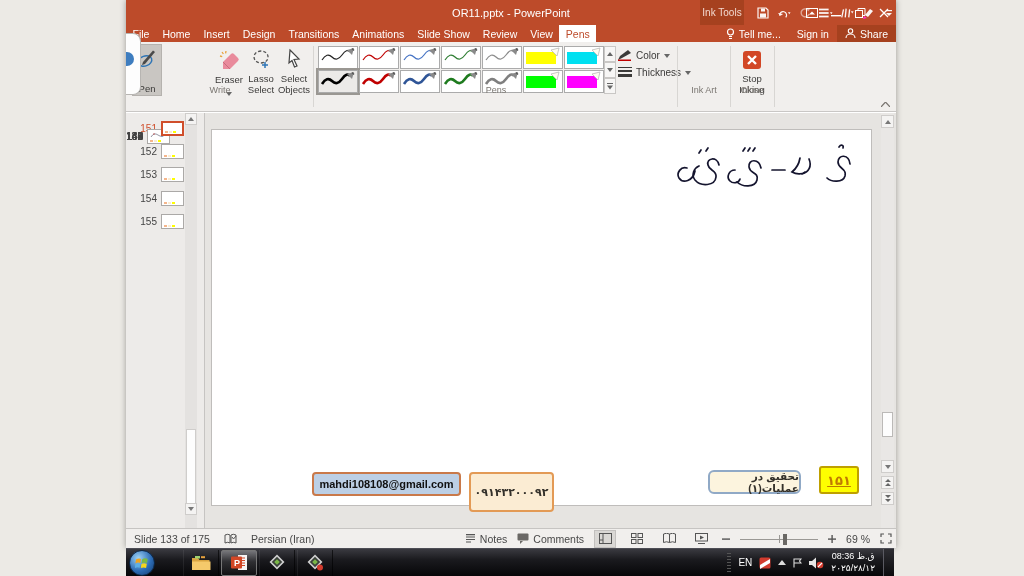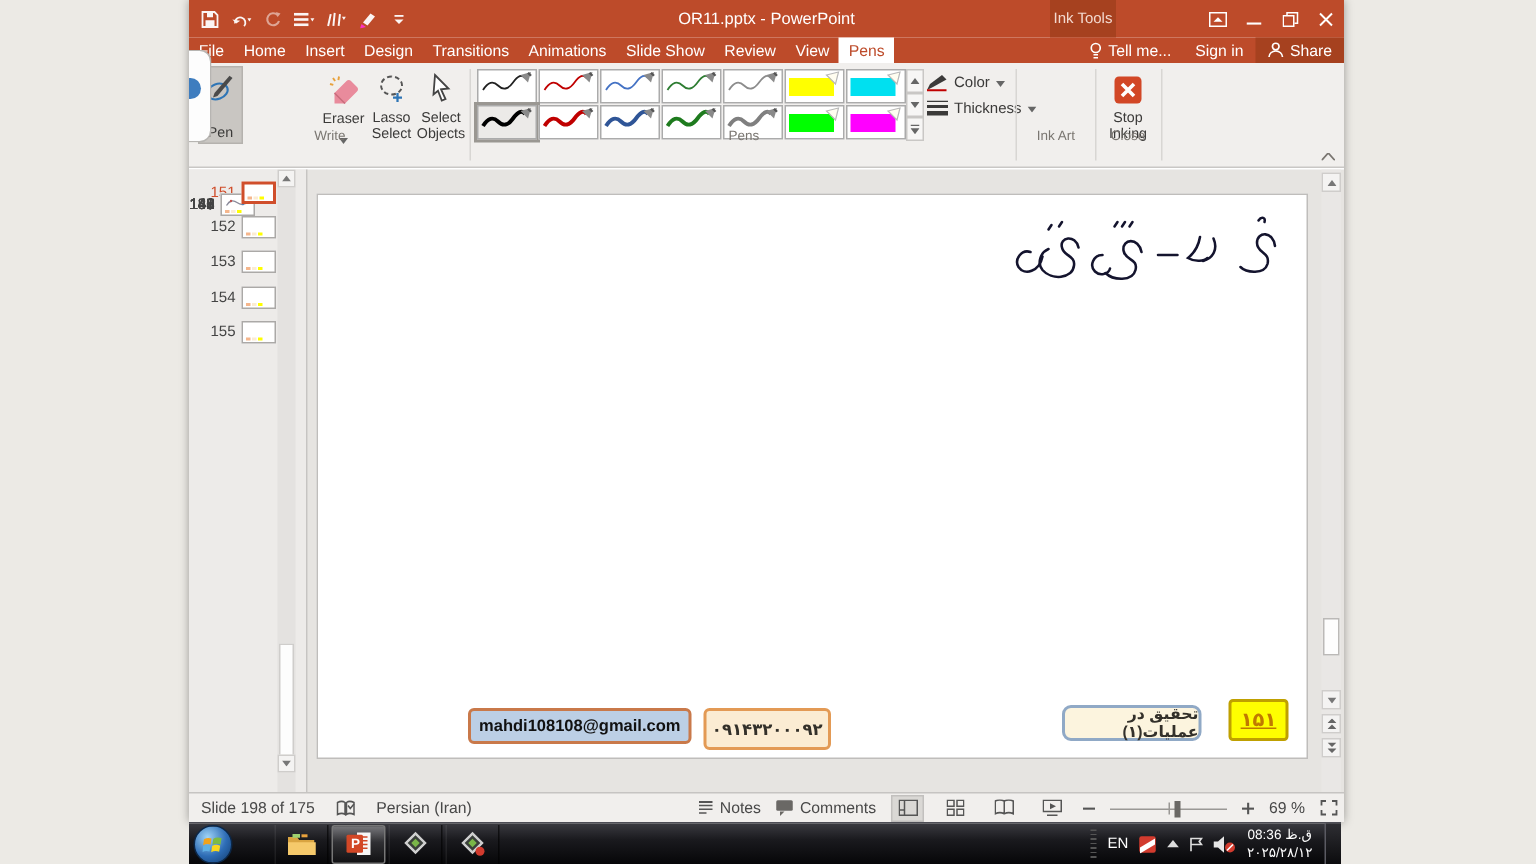--- a/index.html
+++ b/index.html
@@ -4,21 +4,21 @@
 <style>
   * { margin:0; padding:0; box-sizing:border-box; }
   html,body { width:1024px; height:576px; overflow:hidden; }
   body { font-family:"Liberation Sans","DejaVu Sans",sans-serif; background:var(--desktop_bg,#ECEAE5); position:relative; }
   svg { display:block; }
 
   
   .window { position:absolute; left:126px; top:0; width:770px; height:548px; background:#fff; box-shadow:0 0 6px rgba(0,0,0,.35); }
 
   
-  .titlebar { position:absolute; left:0; top:0; width:100%; height:25px; background:var(--accent,#BD4B2A); display:flex; align-items:center; color:#fff; }
+  .titlebar { position:absolute; left:0; top:0; width:100%; height:25px; background:var(--accent,#BD4B2A); display:flex; align-items:center; color:#fff;justify-content:flex-end; }
   .qat { display:flex; align-items:center; gap:7px; padding-left:7px; }
   .qat .qbtn { width:14px; height:14px; display:flex; align-items:center; justify-content:center; opacity:.95; }
   .qat .dim { opacity:.5; }
   .win-title { position:absolute; left:0; right:0; top:0; height:25px; display:flex; align-items:center; justify-content:center; font-size:11px; color:#fff; pointer-events:none; }
   .context-group { position:absolute; left:574px; top:0; width:44px; height:25px; background:var(--accent_dark,#A6411F); color:#f3d9cf; font-size:10px; display:flex; align-items:center; justify-content:center; }
   .winbtns { position:absolute; right:0; top:0; height:25px; display:flex; }
   .winbtn { width:24px; height:25px; display:flex; align-items:center; justify-content:center; color:#fff; }
 
   
   .tabrow { position:absolute; left:0; top:25px; width:100%; height:17px; background:var(--accent,#BD4B2A); display:flex; align-items:stretch; font-size:10.5px; color:#fff; }
@@ -69,21 +69,21 @@
   .tp-scroll { position:absolute; left:59px; top:0; width:12px; height:100%; background:#E4E2E0; }
   .tp-up,.tp-down { position:absolute; left:0; width:12px; height:12px; background:#F4F3F2; border:1px solid #CFCDCB; display:flex; align-items:center; justify-content:center; }
   .tp-up{ top:0; } .tp-down{ bottom:13px; }
   .tp-thumb { position:absolute; left:1px; width:10px; background:#FDFDFD; border:1px solid #CFCDCB; }
 
   .editor { position:absolute; left:80px; top:0; right:24px; bottom:0; }
   .page { position:absolute; left:5px; top:16px; width:661px; height:377px; background:#fff; border:1px solid #BFBDBB; }
   .ink { position:absolute; right:14px; top:8px; }
   .footer-box { position:absolute; border-style:solid; border-width:2px; display:flex; align-items:center; justify-content:center; font-weight:bold; font-size:11px; }
   .fb0 { left:100px; top:342px; width:149px; height:24px; border-radius:4px; }
-  .fb1 { left:257px; top:342px; width:85px; height:28px; border-radius:4px; letter-spacing:1px; }
+  .fb1 { left:257px; top:342px; width:85px; height:40px; border-radius:4px; letter-spacing:1px; }
   .fb2 { left:352px; top:341px; width:119px; height:25px; border-radius:4px; }
   .fb3 { left:496px; top:340px; width:93px; height:24px; border-radius:6px; font-size:10.5px; }
   .fb4 { left:607px; top:336px; width:40px; height:28px; border-radius:3px; font-size:13px; text-decoration:underline; }
 
   .main-scroll { position:absolute; right:2px; top:0; width:13px; height:100%; background:#E9E7E5; }
   .ms-btn { position:absolute; left:0; width:13px; height:13px; background:#F4F3F2; border:1px solid #CFCDCB; display:flex; align-items:center; justify-content:center; }
   .ms-thumb { position:absolute; left:1px; width:11px; height:25px; top:299px; background:#FDFDFD; border:1px solid #BBB9B7; }
 
   
   .statusbar { position:absolute; left:0; top:528px; width:100%; height:20px; background:var(--statusbar_bg,#F1EFED); border-top:1px solid #C6C4C2; display:flex; align-items:center; font-size:10.5px; color:#484848; }
@@ -861,21 +861,21 @@
         <div class="ms-btn" style="top:379px;">
             <svg width="6" height="7" viewBox="0 0 6 7">
               <path d="M0,0 l3,3 l3,-3 z M0,4 l3,3 l3,-3 z" fill="#666"></path>
             </svg>
           </div>
       </div>
     </div>
 
     <div class="statusbar">
       <div class="sb-left">
-        <span class="sb-item">Slide 198 of 175</span>
+        <span class="sb-item">Slide 133 of 175</span>
         <span class="sb-item">
             <svg width="13" height="12" viewBox="0 0 13 12">
               <path d="M1,2 q3,-1.5 5,0 v8 q-2,-1.5 -5,0 z M12,2 q-3,-1.5 -5,0 v8 q2,-1.5 5,0 z" fill="none" stroke="#555" stroke-width="1"></path>
               <path d="M8,4 l1.5,2 l2.5,-3" fill="none" stroke="#555" stroke-width="1"></path>
             </svg>
           </span>
         <span class="sb-item">Persian (Iran)</span>
       </div>
       <div class="sb-right">
         <span class="sb-item">

